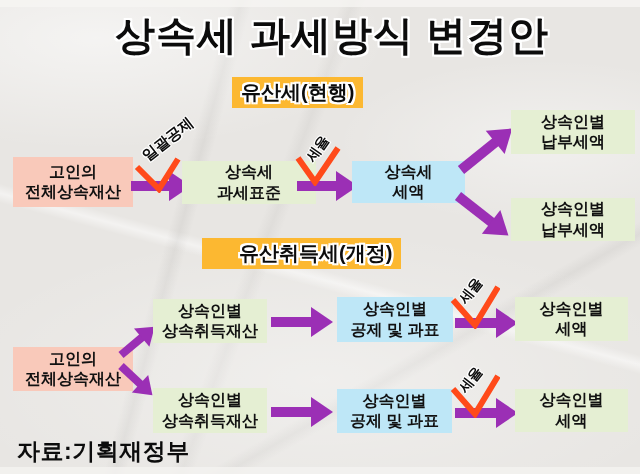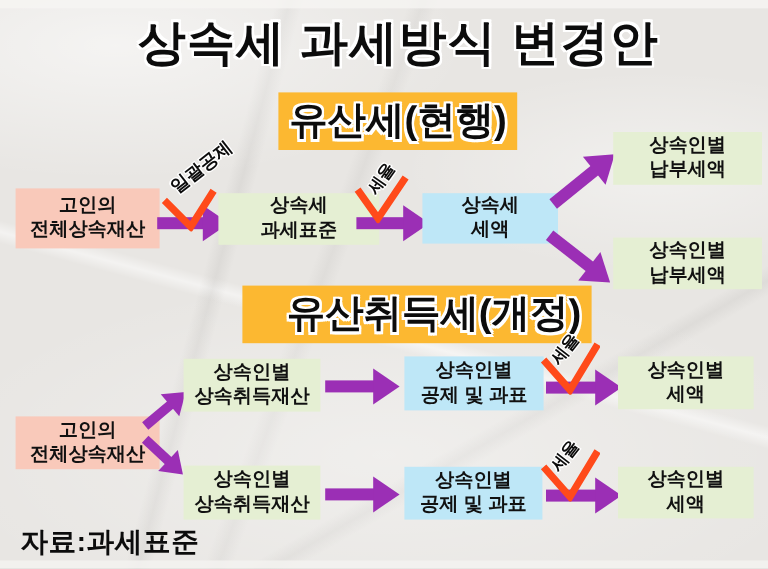--- a/index.html
+++ b/index.html
@@ -20,21 +20,21 @@
   #stage::after{content:"";position:absolute;left:0;bottom:0;width:100%;height:7px;background:#f3f2f0;opacity:.85;}
 
   .title{
     position:absolute;left:0;top:8px;width:100%;text-align:center;
     font-size:40px;font-weight:800;color:#0c0c0c;letter-spacing:1px;
     text-shadow:-2px -2px 0 #fff,2px -2px 0 #fff,-2px 2px 0 #fff,2px 2px 0 #fff,0 2px 0 #fff,0 -2px 0 #fff,2px 0 0 #fff,-2px 0 0 #fff;
     padding-left:12px;
   }
   .section-header{
     position:absolute;display:inline-block;background:#fcb831;color:#0c0c0c;
-    font-size:32px;font-weight:800;padding:2px 9px;letter-spacing:0;
+    font-size:20px;font-weight:800;padding:2px 9px;letter-spacing:0;
     text-shadow:-2px -2px 0 #fff,2px -2px 0 #fff,-2px 2px 0 #fff,2px 2px 0 #fff,0 2px 0 #fff,0 -2px 0 #fff,2px 0 0 #fff,-2px 0 0 #fff;
   }
   .box{
     position:absolute;display:flex;align-items:center;justify-content:center;
     text-align:center;font-weight:700;font-size:16px;line-height:1.28;color:#111;
     white-space:pre-line;
   }
   .box.pink{background:#f9c9ba;}
   .box.green{background:#e5efd3;}
   .box.blue{background:#bee7f7;}
@@ -155,15 +155,15 @@
       <span class="shaft"></span>
       <span class="head"></span>
     </div>
   <svg class="check" style="left:448px;top:372px;" width="52" height="46" viewBox="0 0 52 46">
       <polyline points="5,17 27,42 50,4" fill="none" stroke="#ff4a1a" stroke-width="6"></polyline>
     </svg>
   <div class="rot-label" style="left:450px;top:371px;width:42px;transform:rotate(-52deg);font-size:14px;">세율</div>
   <div class="box green" style="left:515px;top:389px;width:113px;height:43px;">상속인별
 세액</div>
 
-  <div class="source">자료:과세표준</div>
+  <div class="source">자료:기획재정부</div>
 
 </div>
 
 </body></html>

